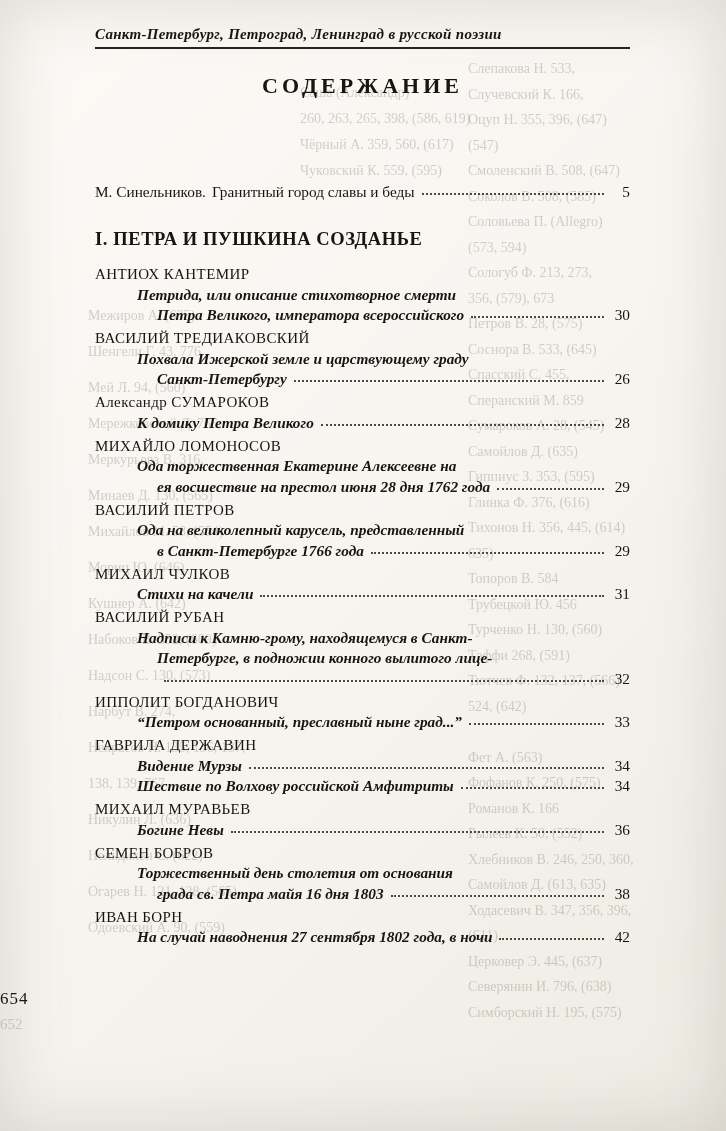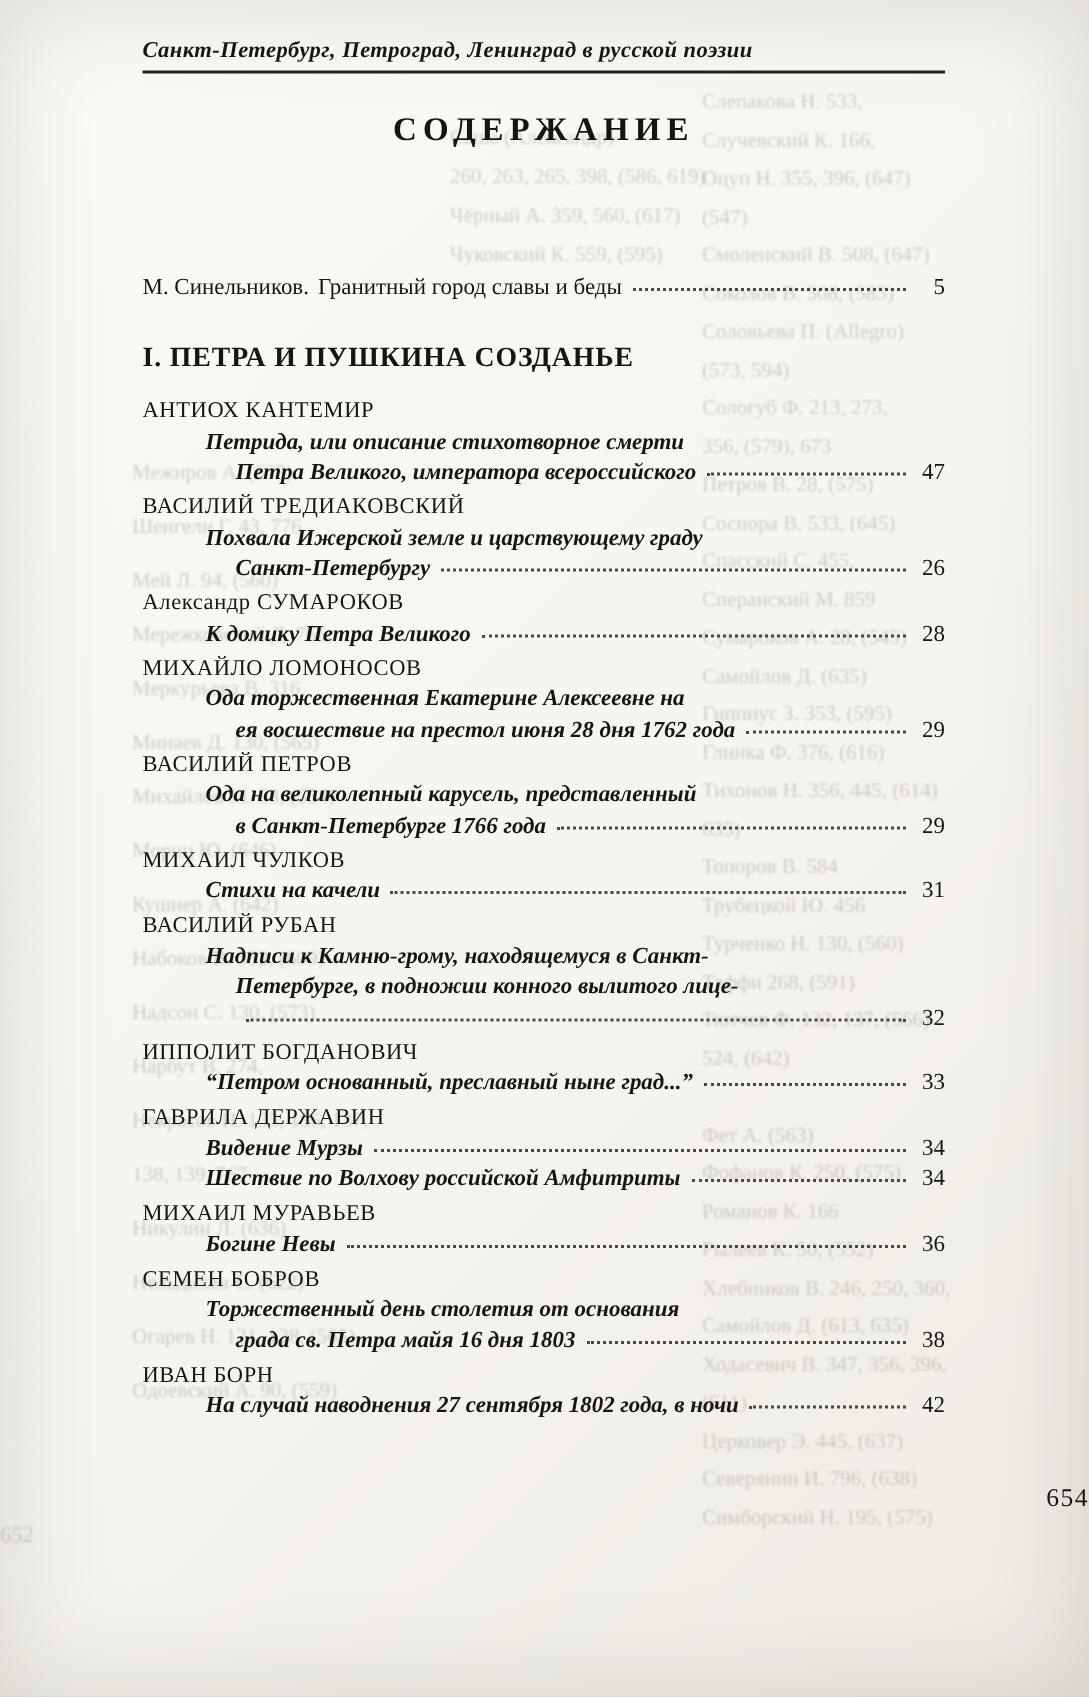--- a/index.html
+++ b/index.html
@@ -48,21 +48,21 @@
   .leader {
     flex: 1 1 auto; min-width: 16px;
     margin: 0 4px 0 7px;
     border-bottom: 2px dotted #4d4840;
     transform: translateY(-2px);
   }
   .pageref { flex: none; min-width: 22px; text-align: right; font-size: 15.3px; }
 
   .folio {
     position: absolute; z-index: 2; bottom: 122px; left: 0; right: 0;
-    text-align: right; font-size: 17px; letter-spacing: 1px;
+    text-align: left; font-size: 17px; letter-spacing: 1px;
   }
 
   
   .ghost {
     position: absolute; z-index: 1;
     color: #756f63; opacity: .30; filter: blur(.7px);
     font-size: 14px; pointer-events: none;
   }
   .ghost-top   { top: 80px;  left: 300px; width: 345px; line-height: 26px; }
   .ghost-right { top: 56px;  left: 468px; width: 250px; line-height: 25.5px; }
@@ -159,21 +159,21 @@
 
     <div id="toc-entries">
         <div class="toc-entry">
           <div class="author">АНТИОХ КАНТЕМИР</div>
           <div class="work-line">
             <span class="work-text">Петрида, или описание стихотворное смерти</span>
           </div>
           <div class="work-line cont">
             <span class="work-text">Петра Великого, императора всероссийского</span>
             <span class="leader"></span>
-            <span class="pageref">47</span>
+            <span class="pageref">30</span>
           </div>
         </div>
         <div class="toc-entry">
           <div class="author">ВАСИЛИЙ ТРЕДИАКОВСКИЙ</div>
           <div class="work-line">
             <span class="work-text">Похвала Ижерской земле и царствующему граду</span>
           </div>
           <div class="work-line cont">
             <span class="work-text">Санкт-Петербургу</span>
             <span class="leader"></span>

